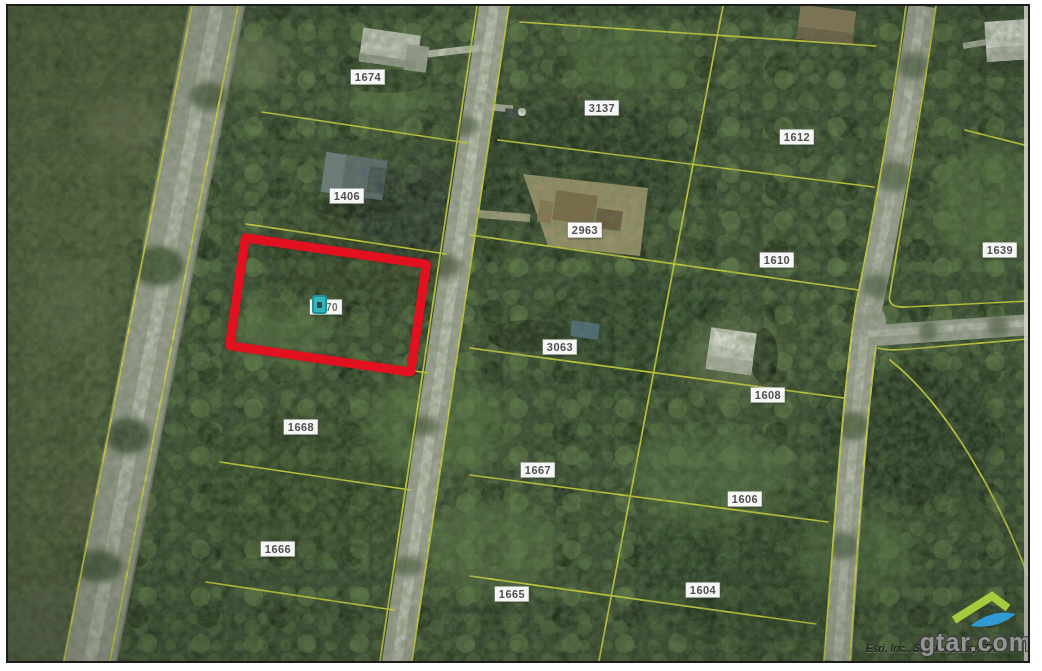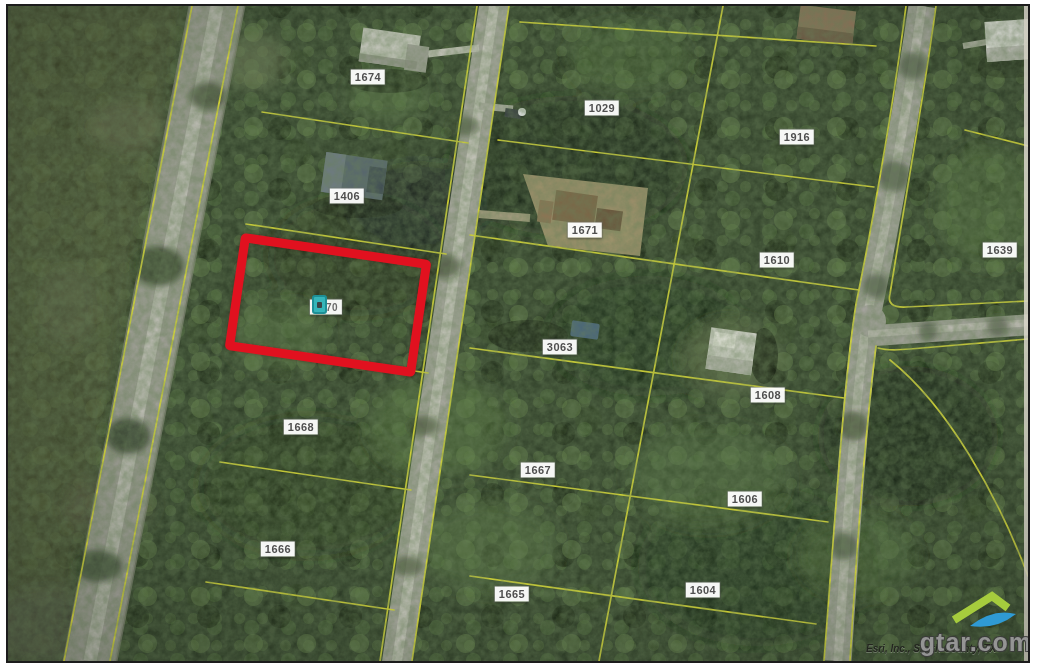--- a/index.html
+++ b/index.html
@@ -196,24 +196,24 @@
      </g>
 
      <rect x="0" y="0" width="1020" height="655" filter="url(#grain)" opacity=".5"></rect>
    </svg>
 
    <div class="edge-strip"></div>
 
    <div class="highlight"></div>
 
    <div class="plabel" style="left:360px;top:71px">1674</div>
-   <div class="plabel" style="left:594px;top:102px">1029</div>
-   <div class="plabel" style="left:789px;top:131px">1916</div>
+   <div class="plabel" style="left:594px;top:102px">3137</div>
+   <div class="plabel" style="left:789px;top:131px">1612</div>
    <div class="plabel" style="left:339px;top:190px">1406</div>
-   <div class="plabel" style="left:577px;top:224px">1671</div>
+   <div class="plabel" style="left:577px;top:224px">2963</div>
    <div class="plabel" style="left:769px;top:254px">1610</div>
    <div class="plabel" style="left:992px;top:244px">1639</div>
    <div class="plabel" style="left:552px;top:341px">3063</div>
    <div class="plabel" style="left:760px;top:389px">1608</div>
    <div class="plabel" style="left:293px;top:421px">1668</div>
    <div class="plabel" style="left:530px;top:464px">1667</div>
    <div class="plabel" style="left:737px;top:493px">1606</div>
    <div class="plabel" style="left:270px;top:543px">1666</div>
    <div class="plabel" style="left:504px;top:588px">1665</div>
    <div class="plabel" style="left:695px;top:584px">1604</div>

